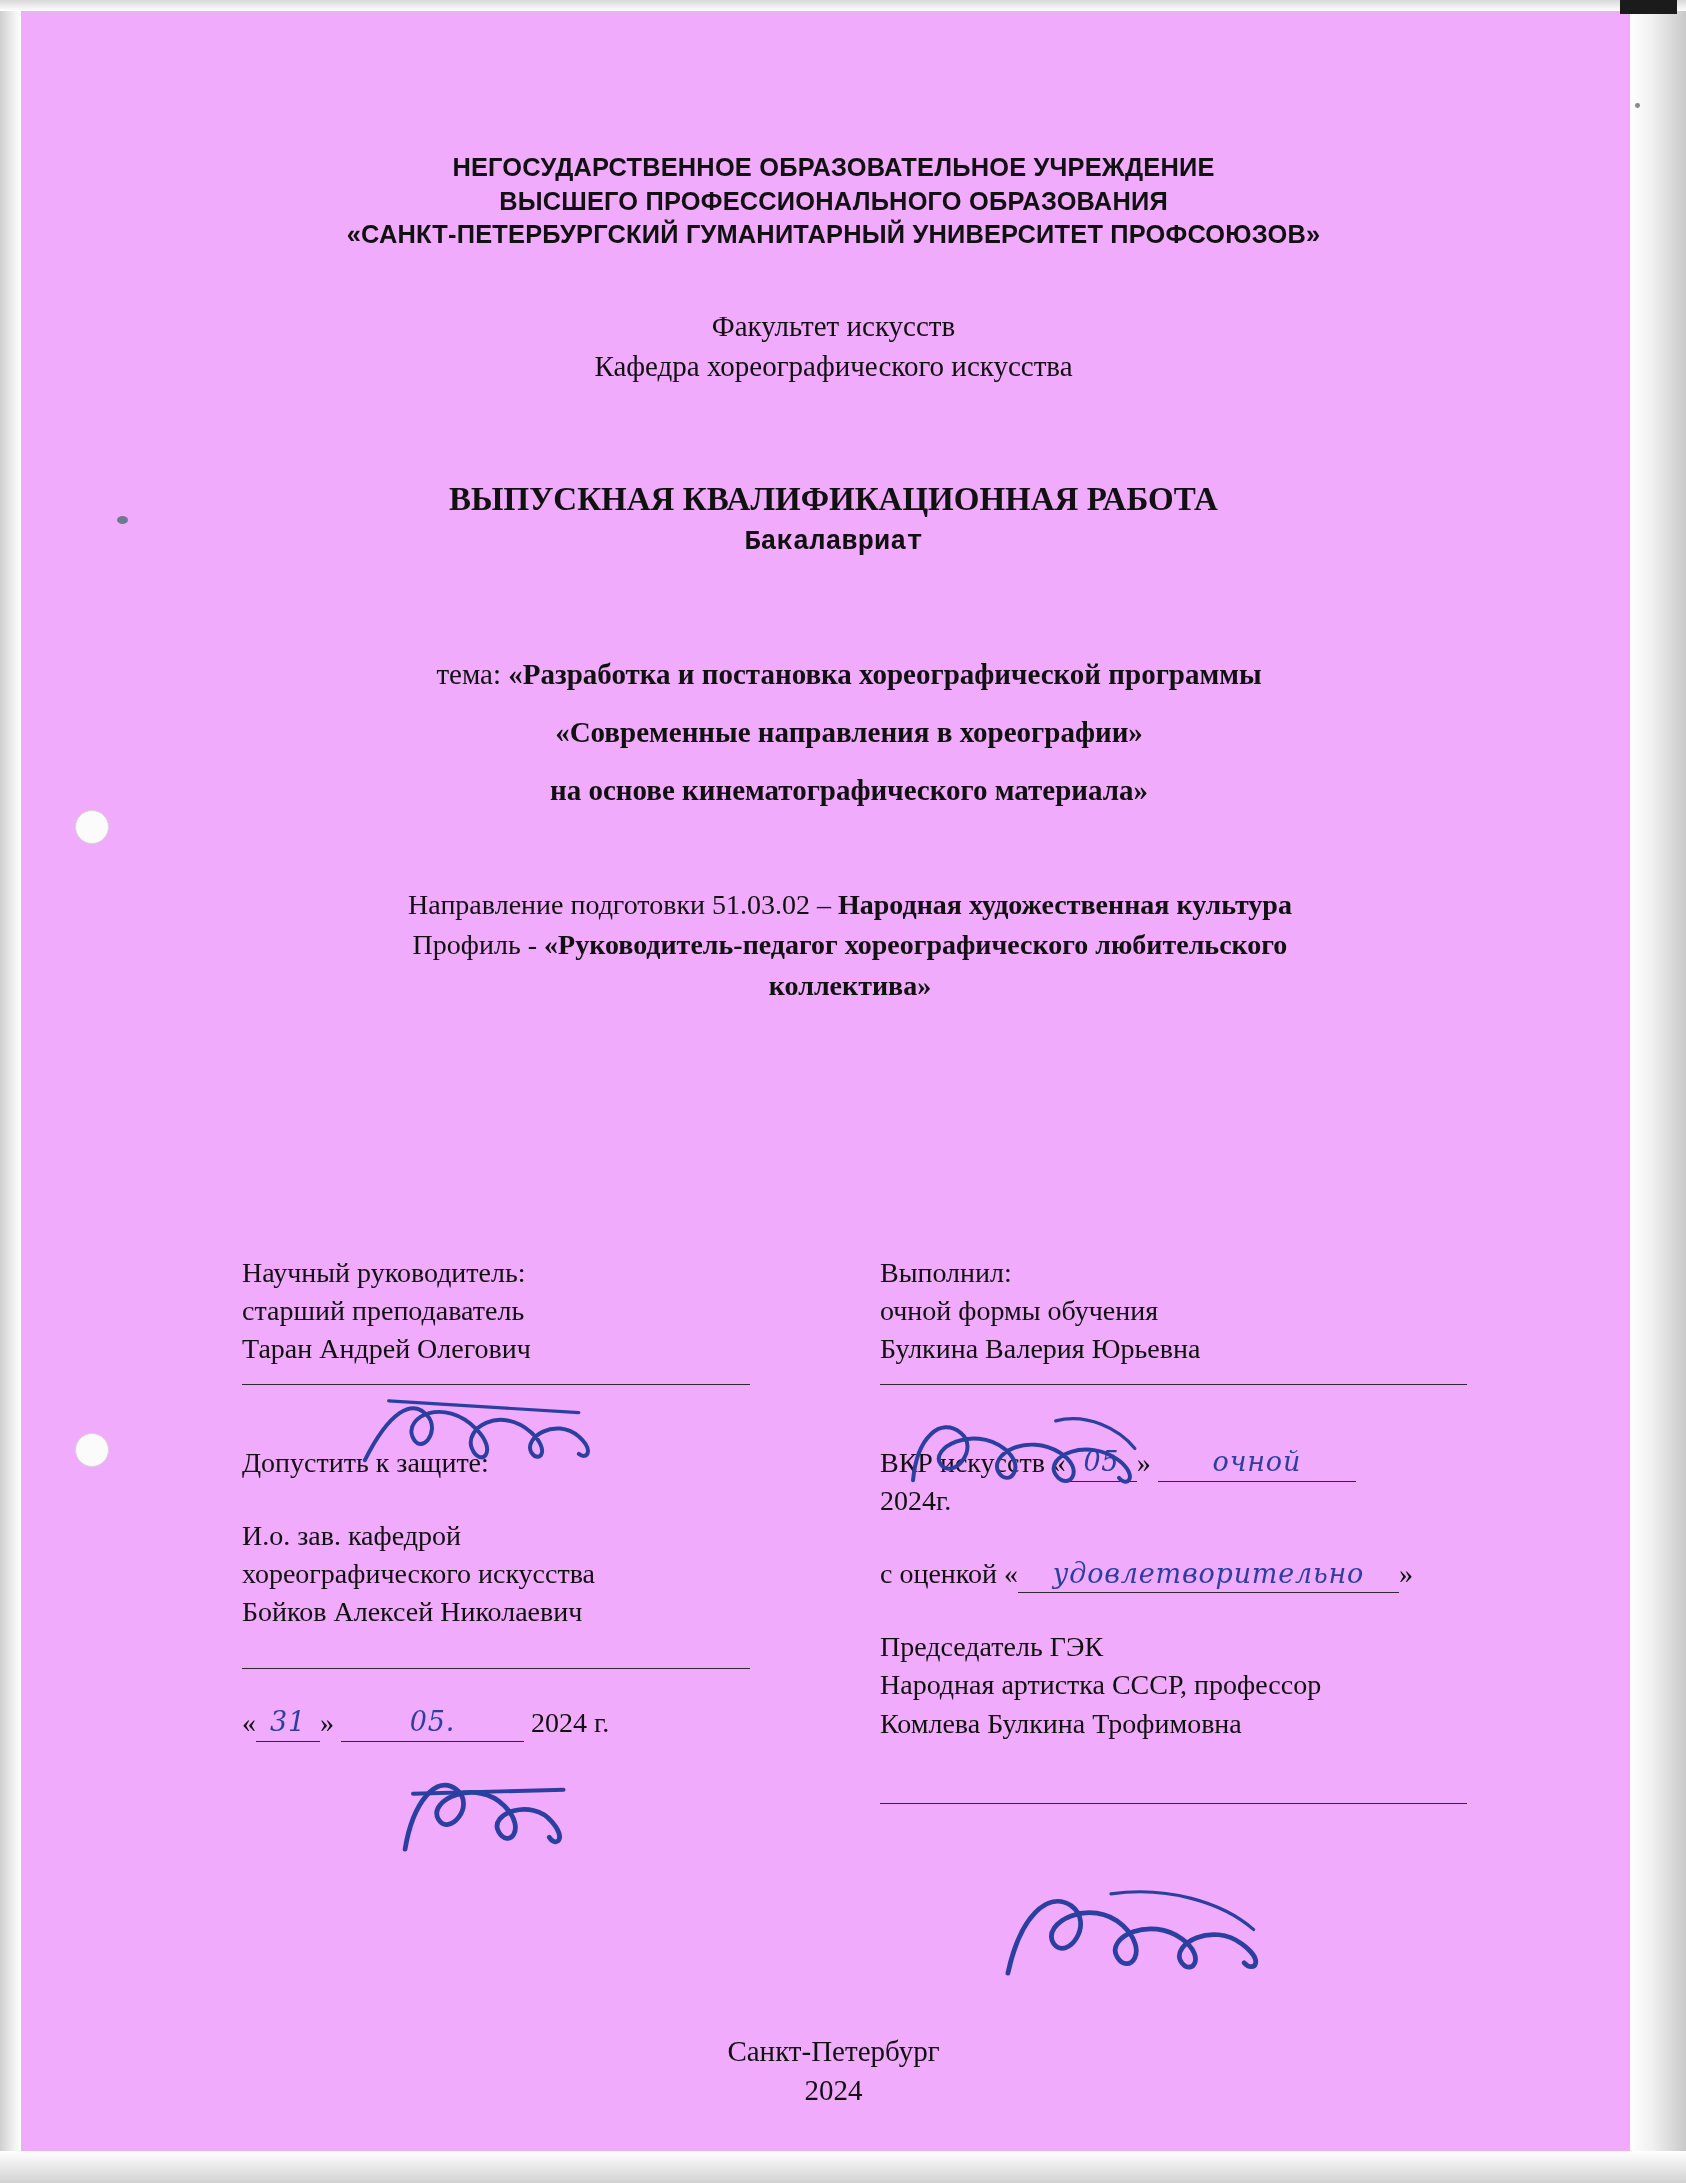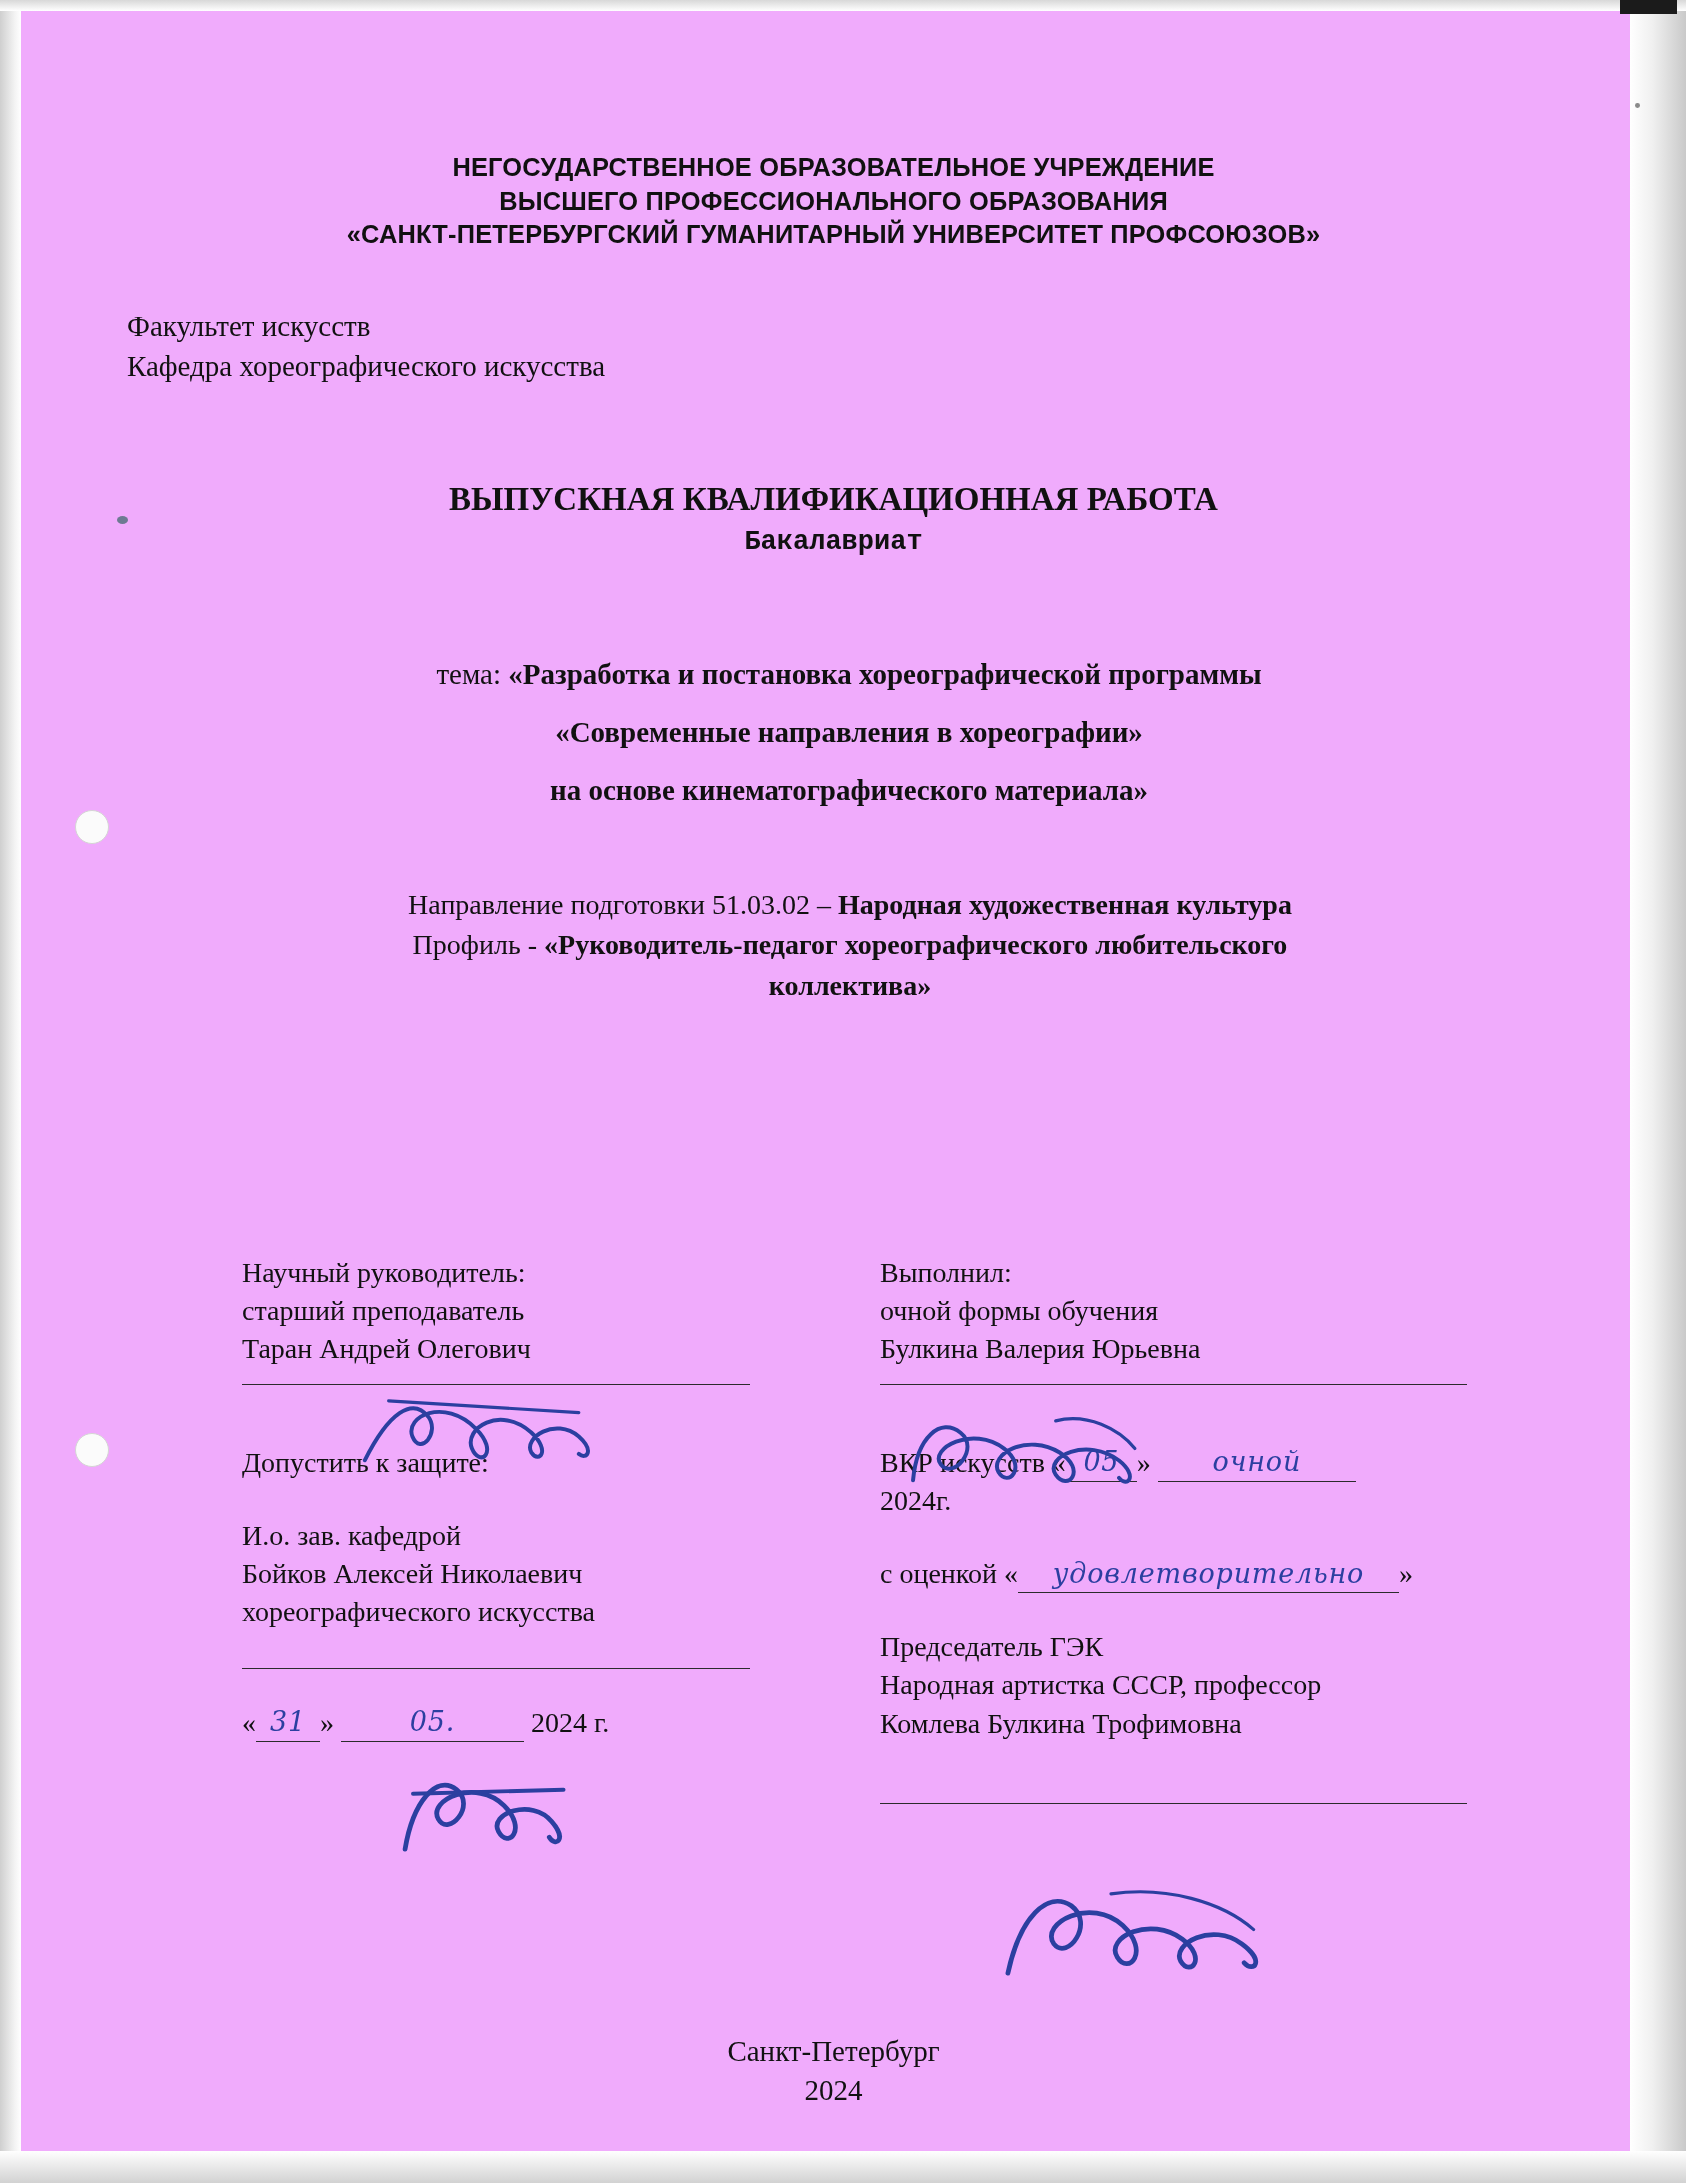--- a/index.html
+++ b/index.html
@@ -76,20 +76,21 @@
     font-weight: bold;
     font-size: 25.4px;
     line-height: 1.32;
     letter-spacing: 0.2px;
   }
   .faculty-block {
     position: absolute;
     left: 127px;
     top: 306px;
     width: 1413px;
+    text-align: center;
     font-size: 29px;
     line-height: 1.38;
   }
   .work-type {
     position: absolute;
     left: 127px;
     top: 476px;
     width: 1413px;
     text-align: center;
     font-weight: bold;
@@ -250,22 +251,22 @@
         <div>старший преподаватель</div>
         <div>Таран Андрей Олегович</div>
         <div class="gap-s"></div>
         <div class="sig-line" style="width:508px;"></div>
 
         <div class="gap-l"></div>
         <div>Допустить к защите:</div>
 
         <div class="gap-m"></div>
         <div>И.о. зав. кафедрой</div>
+        <div>хореографического искусства</div>
         <div>Бойков Алексей Николаевич</div>
-        <div>хореографического искусства</div>
         <div class="gap-m"></div>
         <div class="sig-line" style="width:508px;"></div>
 
         <div class="gap-m"></div>
         <div>
           <span>«</span><span class="hand inline-blank" style="width:64px; text-align:center;">31</span><span>»</span>
           <span class="hand inline-blank" style="width:183px; text-align:center;">05.</span>
           <span>2024 г.</span>
         </div>
       </div>

